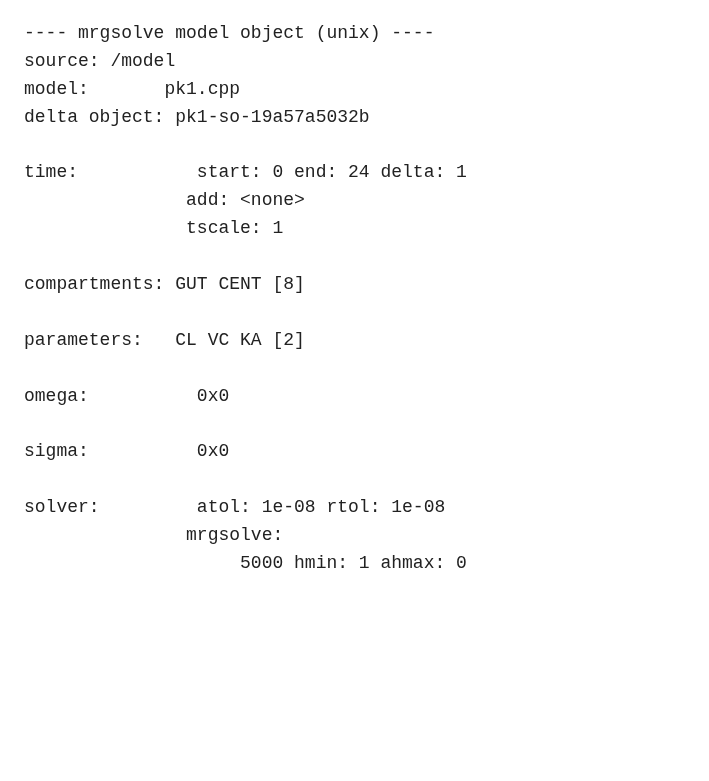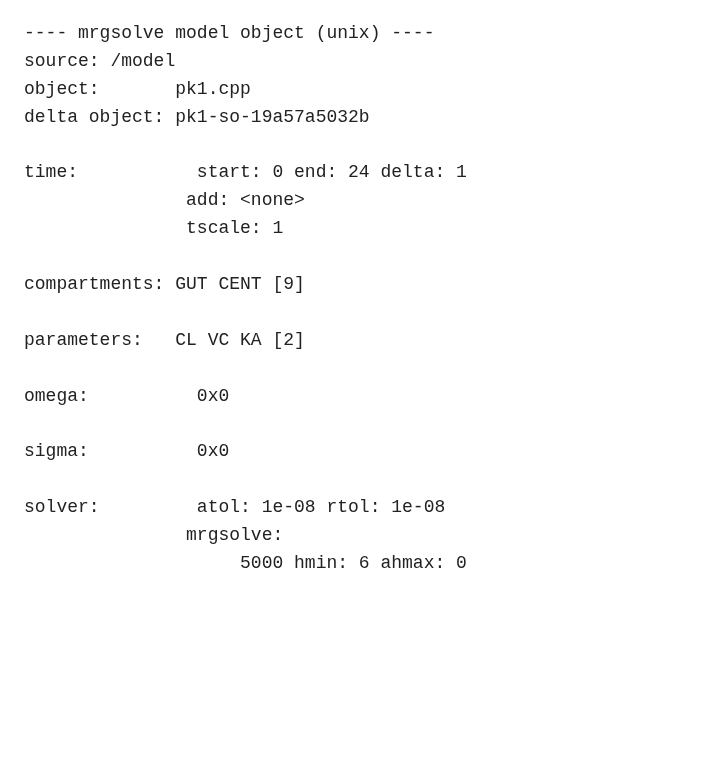--- a/index.html
+++ b/index.html
@@ -19,31 +19,31 @@
     .content {
       white-space: pre;
       line-height: 1.55;
     }
   </style>
 </head>
 <body>
 
 <div class="content"><span>---- mrgsolve model object (unix) ----</span>
 <span>source: /model</span>
-<span>object:       pk1.cpp</span>
+<span>model:       pk1.cpp</span>
 <span>delta object: pk1-so-19a57a5032b</span>
 <span></span>
 <span>time:           start: 0 end: 24 delta: 1</span>
 <span>               add: &lt;none&gt;</span>
 <span>               tscale: 1</span>
 <span></span>
-<span>compartments: GUT CENT [9]</span>
+<span>compartments: GUT CENT [8]</span>
 <span></span>
 <span>parameters:   CL VC KA [2]</span>
 <span></span>
 <span>omega:          0x0</span>
 <span></span>
 <span>sigma:          0x0</span>
 <span></span>
 <span>solver:         atol: 1e-08 rtol: 1e-08</span>
 <span>               mrgsolve:</span>
-<span>                    5000 hmin: 6 ahmax: 0</span>
+<span>                    5000 hmin: 1 ahmax: 0</span>
 </div>
 
 </body></html>

